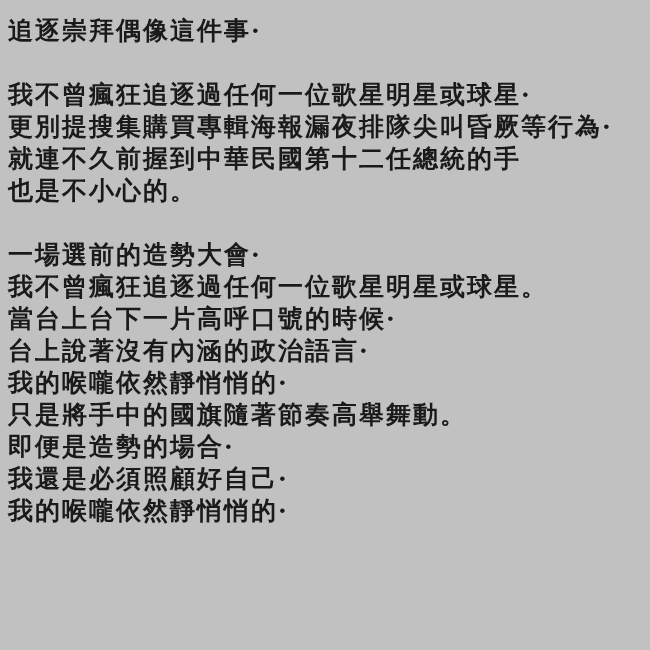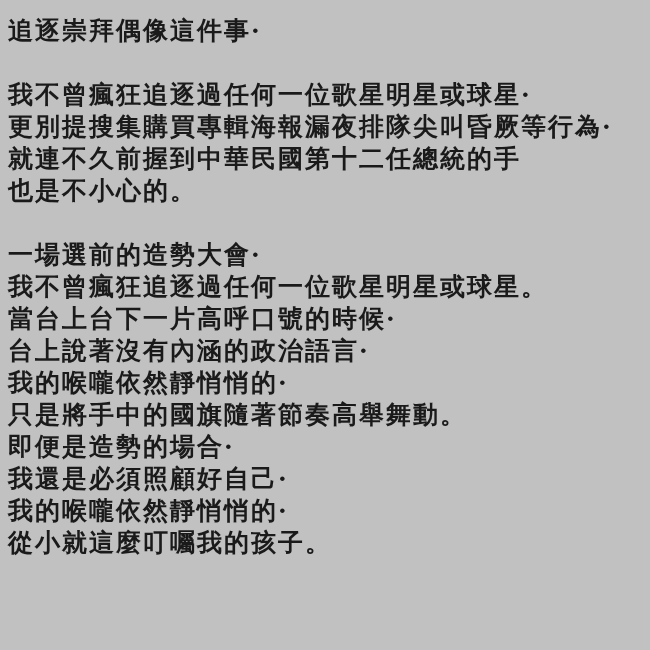--- a/index.html
+++ b/index.html
@@ -55,16 +55,15 @@
   <div class="stanza">
     <div class="line">一場選前的造勢大會·</div>
     <div class="line">我不曾瘋狂追逐過任何一位歌星明星或球星。</div>
     <div class="line">當台上台下一片高呼口號的時候·</div>
     <div class="line">台上說著沒有內涵的政治語言·</div>
     <div class="line">我的喉嚨依然靜悄悄的·</div>
     <div class="line">只是將手中的國旗隨著節奏高舉舞動。</div>
     <div class="line">即便是造勢的場合·</div>
     <div class="line">我還是必須照顧好自己·</div>
     <div class="line">我的喉嚨依然靜悄悄的·</div>
-    <div class="line">從小就這麼叮囑我的孩子。</div>
   </div>
 
 </div>
 
 </body></html>

